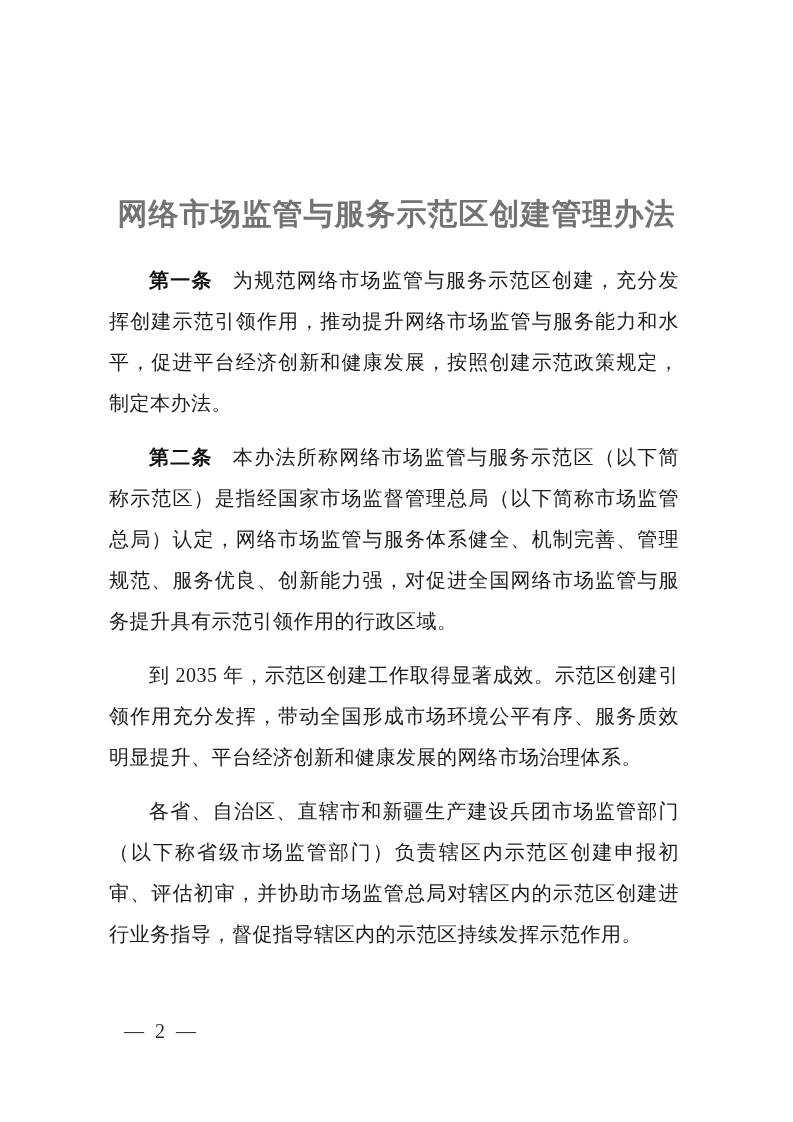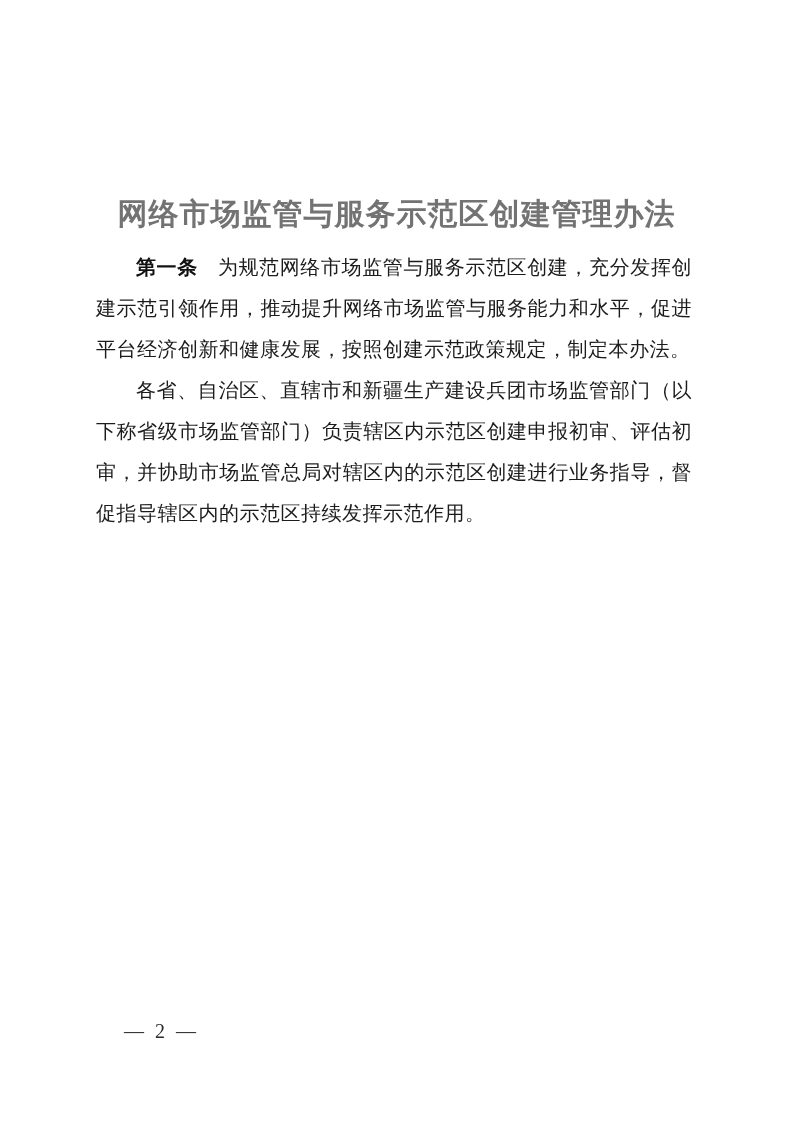--- a/index.html
+++ b/index.html
@@ -30,21 +30,21 @@
     letter-spacing: 1px;
     color: #737373;
   }
   .content {
     position: absolute;
     top: 247px;
     left: 96px;
     width: 596px;
   }
   .para {
-    margin: 0;
+    margin: 13px;
     font-size: 20px;
     line-height: 41px;
     letter-spacing: 0.5px;
     text-align: justify;
     text-indent: 2em;
     color: #1c1c1c;
   }
   .article-label {
     font-family: "Liberation Sans", sans-serif;
     font-weight: 700;
@@ -70,21 +70,23 @@
 <body>
 
 <div class="page">
 
   <h1 class="doc-title">网络市场监管与服务示范区创建管理办法</h1>
 
   <div class="content">
 
     <p class="para"><b class="article-label">第一条</b><span>为规范网络市场监管与服务示范区创建，充分发挥创建示范引领作用，推动提升网络市场监管与服务能力和水平，促进平台经济创新和健康发展，按照创建示范政策规定，制定本办法。</span></p>
 
+    <p class="para"><b class="article-label">第二条</b><span>本办法所称网络市场监管与服务示范区（以下简称示范区）是指经国家市场监督管理总局（以下简称市场监管总局）认定，网络市场监管与服务体系健全、机制完善、管理规范、服务优良、创新能力强，对促进全国网络市场监管与服务提升具有示范引领作用的行政区域。</span></p>
 
+    <p class="para"><span>到 2035 年，示范区创建工作取得显著成效。示范区创建引领作用充分发挥，带动全国形成市场环境公平有序、服务质效明显提升、平台经济创新和健康发展的网络市场治理体系。</span></p>
 
 
     <p class="para"><span>各省、自治区、直辖市和新疆生产建设兵团市场监管部门（以下称省级市场监管部门）负责辖区内示范区创建申报初审、评估初审，并协助市场监管总局对辖区内的示范区创建进行业务指导，督促指导辖区内的示范区持续发挥示范作用。</span></p>
 
 
   </div>
 
   <div class="folio">— 2 —</div>
 
 </div>

